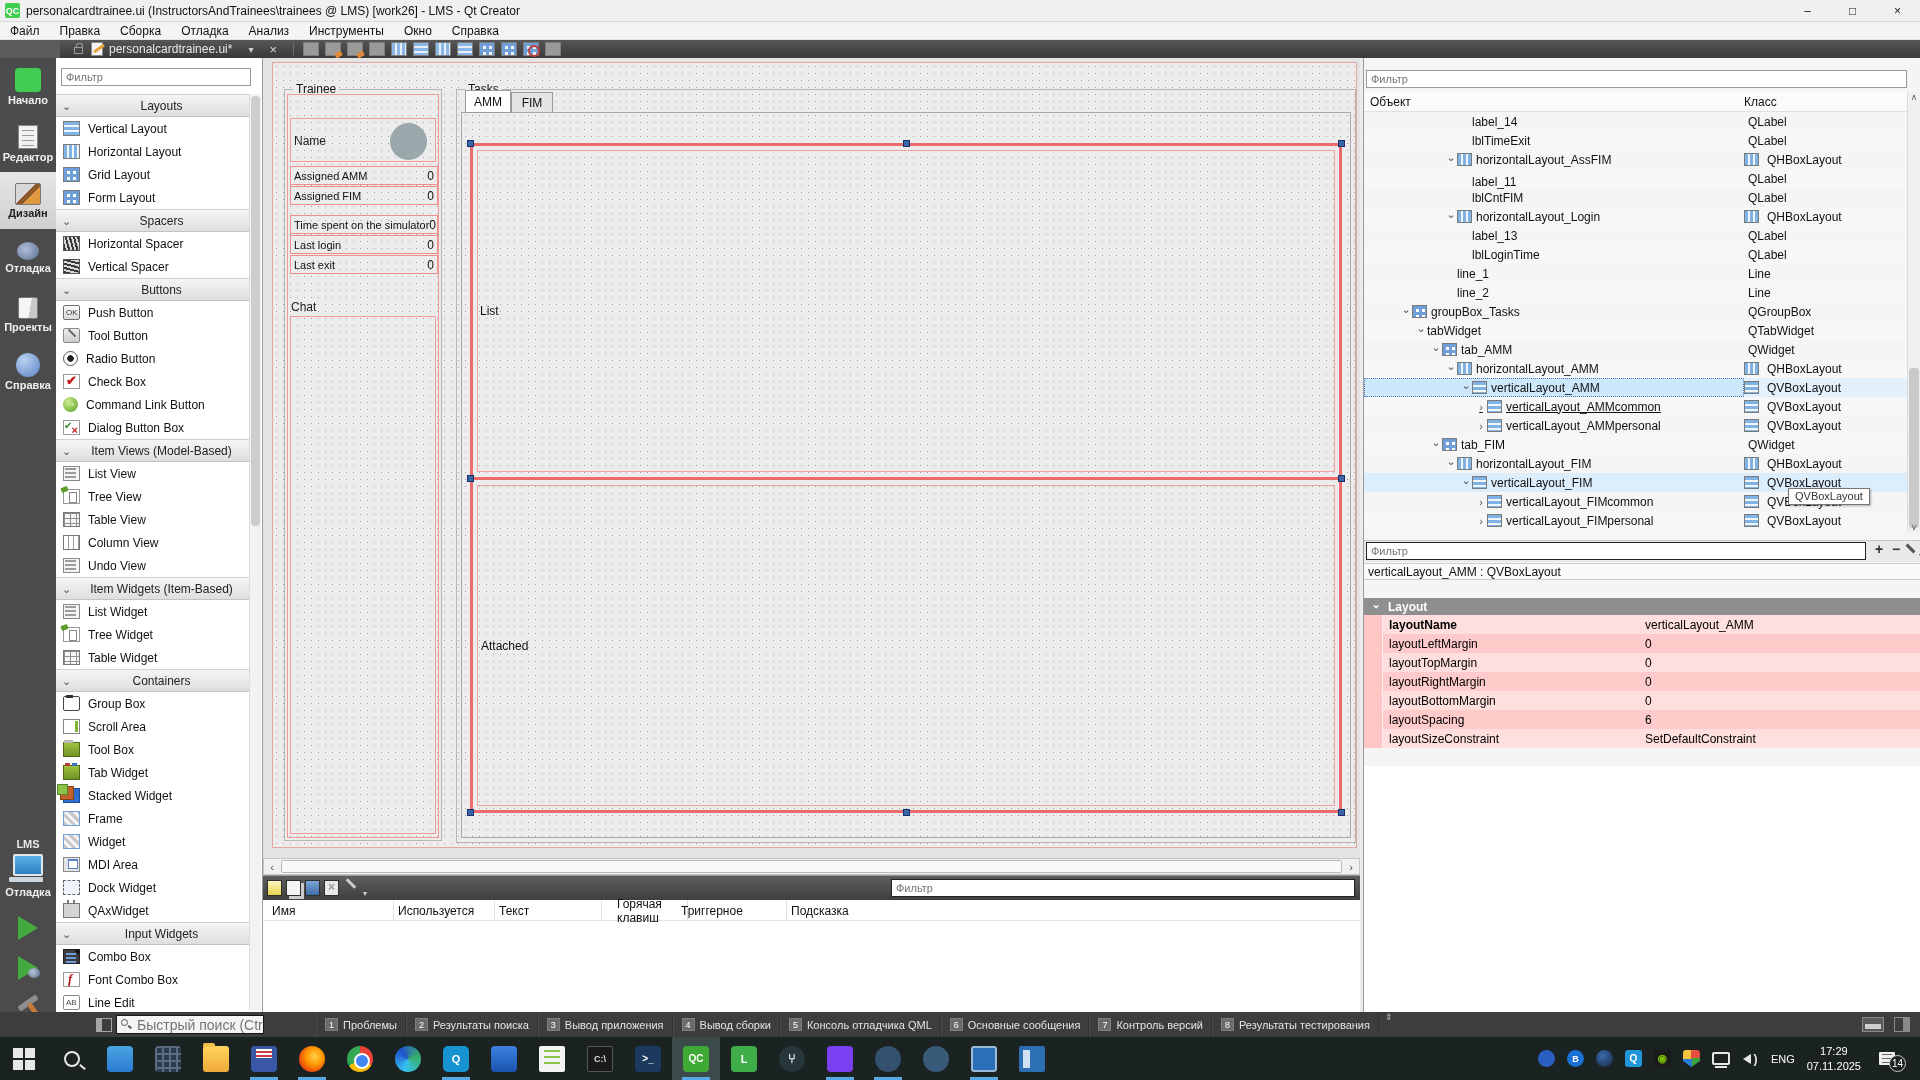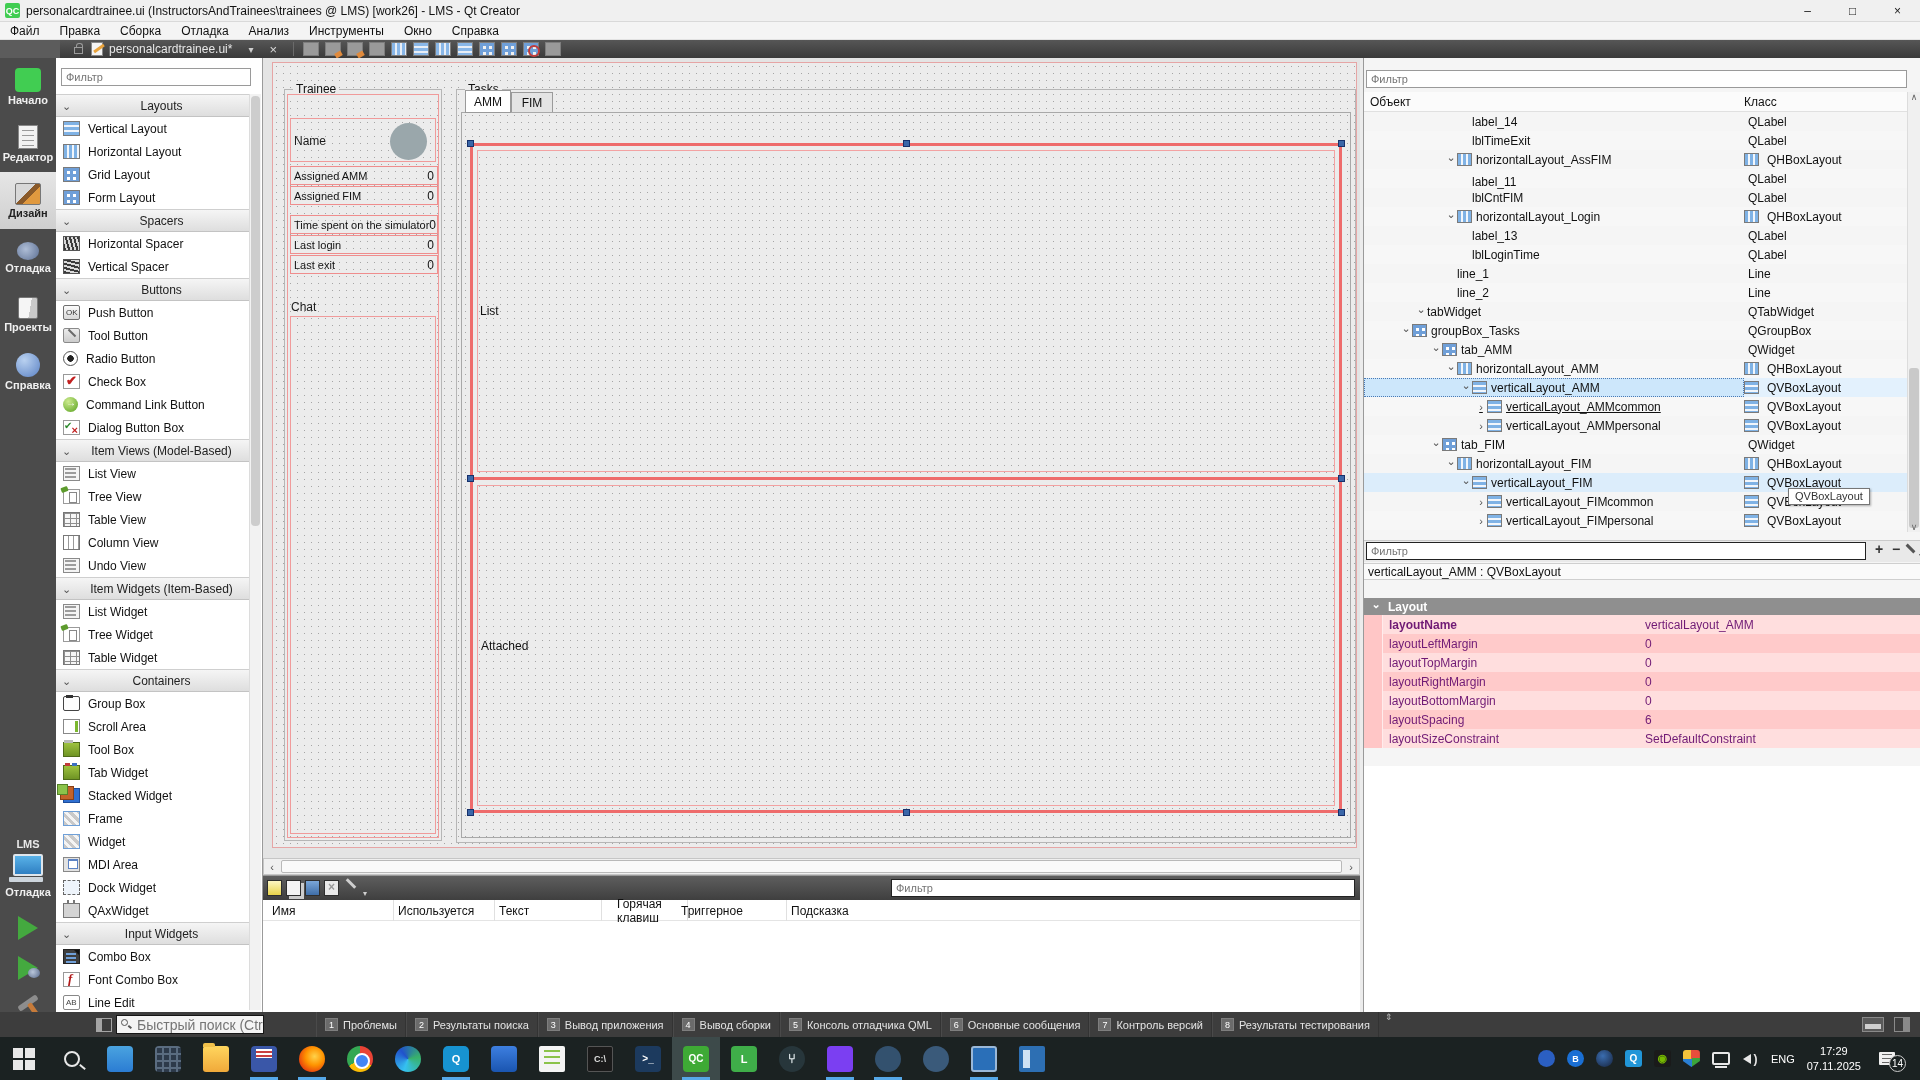--- a/index.html
+++ b/index.html
@@ -180,21 +180,21 @@
 .pe-wrench{position:absolute;top:4px;width:14px;height:12px}
 .pe-wrench::before{content:'';position:absolute;left:1px;top:2px;width:11px;height:3px;background:#555;transform:rotate(45deg)}
 .pe-wrench::after{content:'▾';position:absolute;right:-5px;bottom:-3px;font-size:8px;color:#555}
 .pe-objheader{position:absolute;left:0;top:505px;width:557px;height:17px;background:#fafafa;border-top:1px solid #cfcfcf;border-bottom:1px solid #cfcfcf;display:flex;align-items:center;padding-left:4px;color:#111}
 .pe-colheaders{position:absolute;left:0;top:522px;width:557px;height:18px;background:#fff;border-bottom:1px solid #e2e2e2;color:#111}
 .pe-c1{position:absolute;left:8px;top:2px}
 .pe-c2{position:absolute;left:280px;top:2px}
 .pe-group{position:absolute;left:0;top:540px;width:557px;height:17px;background:#8f8f8f;color:#fff;display:flex;align-items:center;gap:6px;padding-left:6px;font-weight:bold}
 .pe-group .exp{color:#fff}
 .prop-rows{position:absolute;left:0;top:557px;width:557px}
-.prop-row{height:19px;display:flex;align-items:center;background:#ffdede;color:#701a75}
+.prop-row{height:19px;display:flex;align-items:center;background:#ffdede;color:#000000}
 .prop-row:nth-child(even){background:#ffcaca}
 .prop-row::before{content:'';width:18px;align-self:stretch;background:#ffc6c6;border-right:1px solid #ffecec;margin-right:6px}
 .prop-name{flex:0 0 256px}
 .prop-row.bold .prop-name{font-weight:bold}
 .prop-value{flex:1}
 .pe-rest{position:absolute;left:0;top:708px;width:557px;height:246px;background:#fff}
 
 .statusbar{position:absolute;left:0;top:1012px;width:1920px;height:25px;background:#3d3d3d;display:flex;align-items:center}
 .panel-toggle-icon{width:16px;height:14px;border:1px solid #a5a5a5;margin-left:96px;position:relative}
 .panel-toggle-icon::before{content:'';position:absolute;left:0;top:0;width:5px;height:12px;background:#a5a5a5}
@@ -838,40 +838,40 @@
             <span class="tico"></span>
             <span>line_2</span>
           </div>
           <div class="tr-class">
             <span class="tico"></span>
             <span>Line</span>
           </div>
         </div>
 
         <div class="tree-row">
-          <div class="tr-name" style="padding-left: 51px;">
-            <span class="exp exp-open"></span>
-            <span class="tico"></span>
-            <span>tabWidget</span>
-          </div>
-          <div class="tr-class">
-            <span class="tico"></span>
-            <span>QTabWidget</span>
-          </div>
-        </div>
-
-        <div class="tree-row">
           <div class="tr-name" style="padding-left: 36px;">
             <span class="exp exp-open"></span>
             <span class="tico grid-widget-icon"></span>
             <span>groupBox_Tasks</span>
           </div>
           <div class="tr-class">
             <span class="tico"></span>
             <span>QGroupBox</span>
+          </div>
+        </div>
+
+        <div class="tree-row">
+          <div class="tr-name" style="padding-left: 51px;">
+            <span class="exp exp-open"></span>
+            <span class="tico"></span>
+            <span>tabWidget</span>
+          </div>
+          <div class="tr-class">
+            <span class="tico"></span>
+            <span>QTabWidget</span>
           </div>
         </div>
 
         <div class="tree-row">
           <div class="tr-name" style="padding-left: 66px;">
             <span class="exp exp-open"></span>
             <span class="tico grid-widget-icon"></span>
             <span>tab_AMM</span>
           </div>
           <div class="tr-class">

